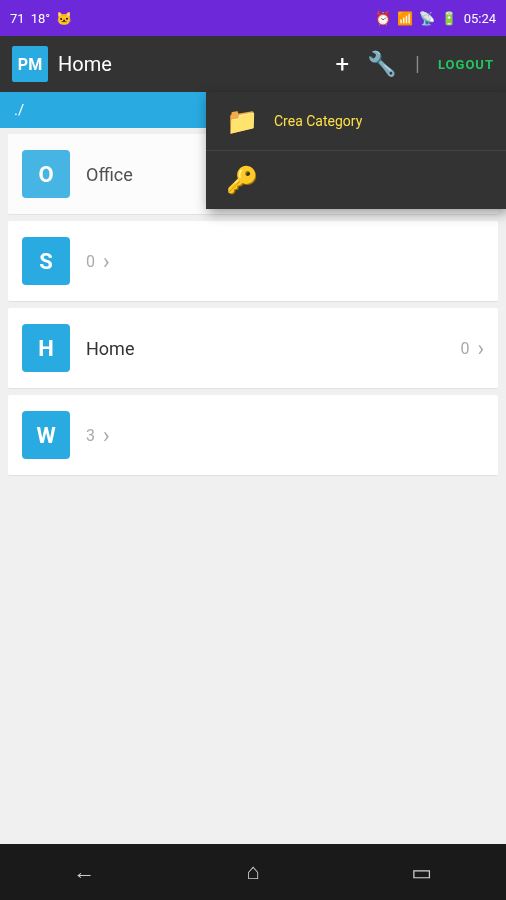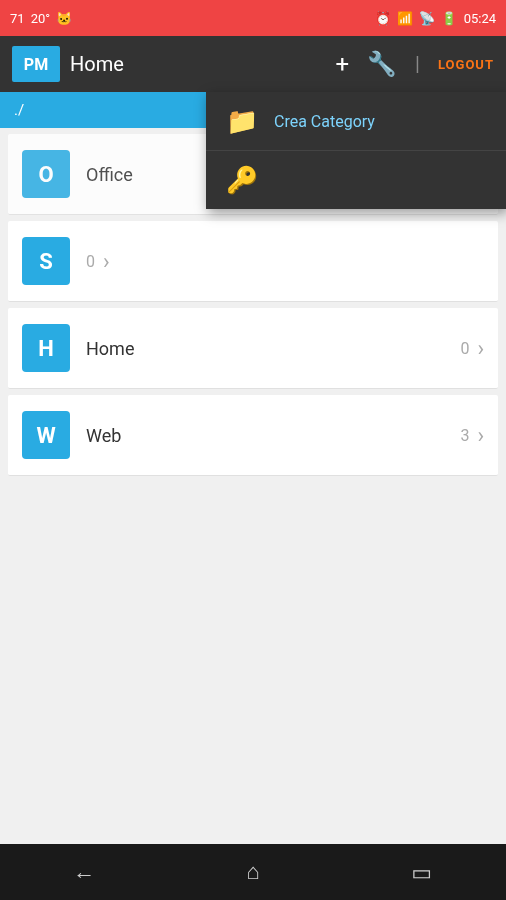--- a/index.html
+++ b/index.html
@@ -7,21 +7,21 @@
       width: 506px;
       height: 900px;
       font-family: 'Roboto', Arial, sans-serif;
       background: #f0f0f0;
       overflow: hidden;
       position: relative;
     }
 
     
     .status-bar {
-      background: #ef4444;
+      background: #6d28d9;
       height: 36px;
       display: flex;
       align-items: center;
       justify-content: space-between;
       padding: 0 10px;
       color: white;
       font-size: 13px;
     }
     .status-left {
       display: flex;
@@ -41,21 +41,21 @@
       display: flex;
       align-items: center;
       padding: 0 12px;
       gap: 10px;
     }
     .pm-badge {
       background: #29abe2;
       color: white;
       font-weight: bold;
       font-size: 16px;
-      width: 48px;
+      width: 36px;
       height: 36px;
       display: flex;
       align-items: center;
       justify-content: center;
       border-radius: 2px;
     }
     .top-bar-title {
       color: white;
       font-size: 20px;
       flex: 1;
@@ -68,21 +68,21 @@
     .top-bar-icon {
       color: white;
       font-size: 24px;
       cursor: pointer;
     }
     .top-bar-divider {
       color: #888;
       font-size: 20px;
     }
     .logout-btn {
-      color: #f97316;
+      color: #22c55e;
       font-size: 13px;
       font-weight: bold;
       letter-spacing: 1px;
       cursor: pointer;
     }
 
     
     .breadcrumb {
       background: #29abe2;
       height: 36px;
@@ -115,22 +115,22 @@
     }
     .dropdown-item:last-child {
       border-bottom: none;
     }
     .dropdown-item-icon {
       font-size: 26px;
       width: 32px;
       text-align: center;
     }
     .dropdown-item-label {
-      color: #7dd3fc;
-      font-size: 16px;
+      color: #fde047;
+      font-size: 14px;
     }
 
     
     .list-area {
       background: #f0f0f0;
       flex: 1;
     }
 
     
     .category-item {
@@ -209,21 +209,21 @@
     .office-item {
       opacity: 0.85;
     }
   </style>
 </head>
 <body>
 
 <div class="status-bar">
   <div class="status-left">
     <span>71</span>
-    <span>20°</span>
+    <span>18°</span>
     <span>🐱</span>
   </div>
   <div class="status-right">
     <span>⏰</span>
     <span>📶</span>
     <span>📡</span>
     <span>🔋</span>
     <span>05:24</span>
   </div>
 </div>
@@ -259,21 +259,20 @@
 
     <div class="category-item">
       <div class="category-letter">H</div>
       <span class="category-name">Home</span>
       <span class="category-count">0</span>
       <span class="chevron">›</span>
     </div>
 
     <div class="category-item">
       <div class="category-letter">W</div>
-      <span class="category-name">Web</span>
       <span class="category-count">3</span>
       <span class="chevron">›</span>
     </div>
 
   </div>
 </div>
 
 <div class="dropdown-overlay">
   <div class="dropdown-item">
     <span class="dropdown-item-icon">📁</span>

